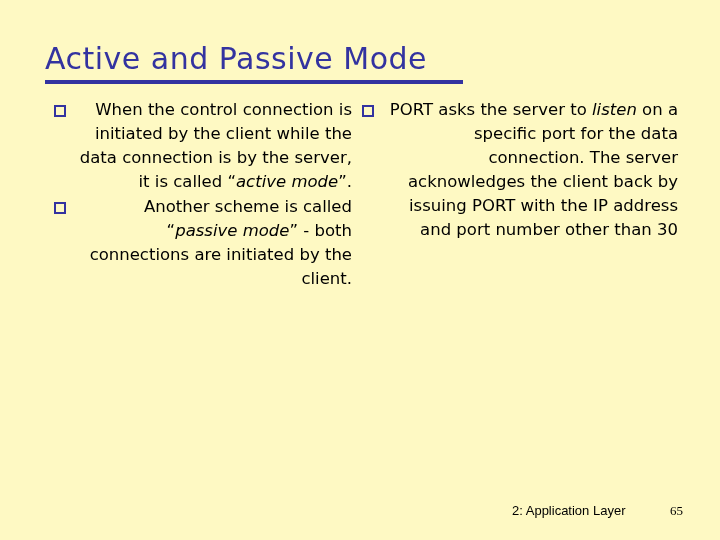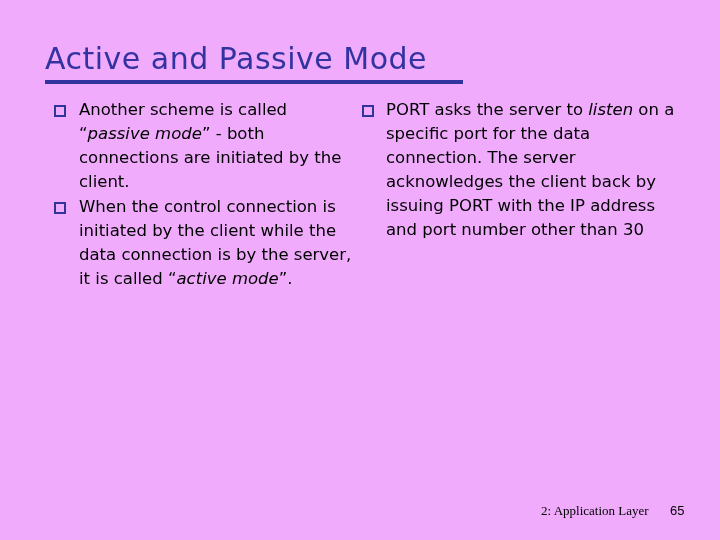--- a/index.html
+++ b/index.html
@@ -13,21 +13,22 @@
     height: 540px;
     position: relative;
     overflow: hidden;
     font-family: "DejaVu Sans", sans-serif;
     color: #000000;
   }
 
   .slide {
     position: absolute;
     inset: 0;
-    background: #f0abfc;
+    background: #fef9c3;
+    text-align: right;
   }
 
   
   .slide-title {
     position: absolute;
     left: 45px;
     top: 40px;
     font-family: "DejaVu Sans", sans-serif;
     font-size: 30px;
     line-height: 38px;
@@ -78,56 +79,56 @@
 
   .bullet-text {
     display: block;
   }
   .bullet-text i {
   }
 
   
   .footer-label {
     position: absolute;
-    left: 541px;
+    left: 512px;
     top: 503px;
-    font-family: Liberation Serif, serif;
+    font-family: Liberation Sans, sans-serif;
     font-size: 13px;
     line-height: 16px;
     color: #000000;
     white-space: nowrap;
   }
   .footer-page {
     position: absolute;
     left: 670px;
     top: 503px;
-    font-family: Liberation Sans, sans-serif;
+    font-family: Liberation Serif, serif;
     font-size: 13px;
     line-height: 16px;
     color: #000000;
     white-space: nowrap;
   }
 </style>
 </head>
 <body>
 
 <div class="slide">
 
   <div class="slide-title">Active and Passive Mode</div>
   <div class="title-rule"></div>
 
   <div class="col col-left">
     <div class="bullet-list">
         <div class="bullet-item">
           <span class="bullet-marker"></span>
-          <span class="bullet-text"><span>Another scheme is called “</span><i>passive mode</i><span>” - both connections are initiated by the client.</span></span>
+          <span class="bullet-text"><span>When the control connection is initiated by the client while the data connection is by the server, it is called “</span><i>active mode</i><span>”.</span></span>
         </div>
         <div class="bullet-item">
           <span class="bullet-marker"></span>
-          <span class="bullet-text"><span>When the control connection is initiated by the client while the data connection is by the server, it is called “</span><i>active mode</i><span>”.</span></span>
+          <span class="bullet-text"><span>Another scheme is called “</span><i>passive mode</i><span>” - both connections are initiated by the client.</span></span>
         </div>
       </div>
   </div>
 
   <div class="col col-right">
     <div class="bullet-list">
         <div class="bullet-item">
           <span class="bullet-marker"></span>
           <span class="bullet-text"><span>PORT asks the server to </span><i>listen</i><span> on a specific port for the data connection. The server acknowledges the client back by issuing PORT with the IP address and port number other than 30</span></span>
         </div>

